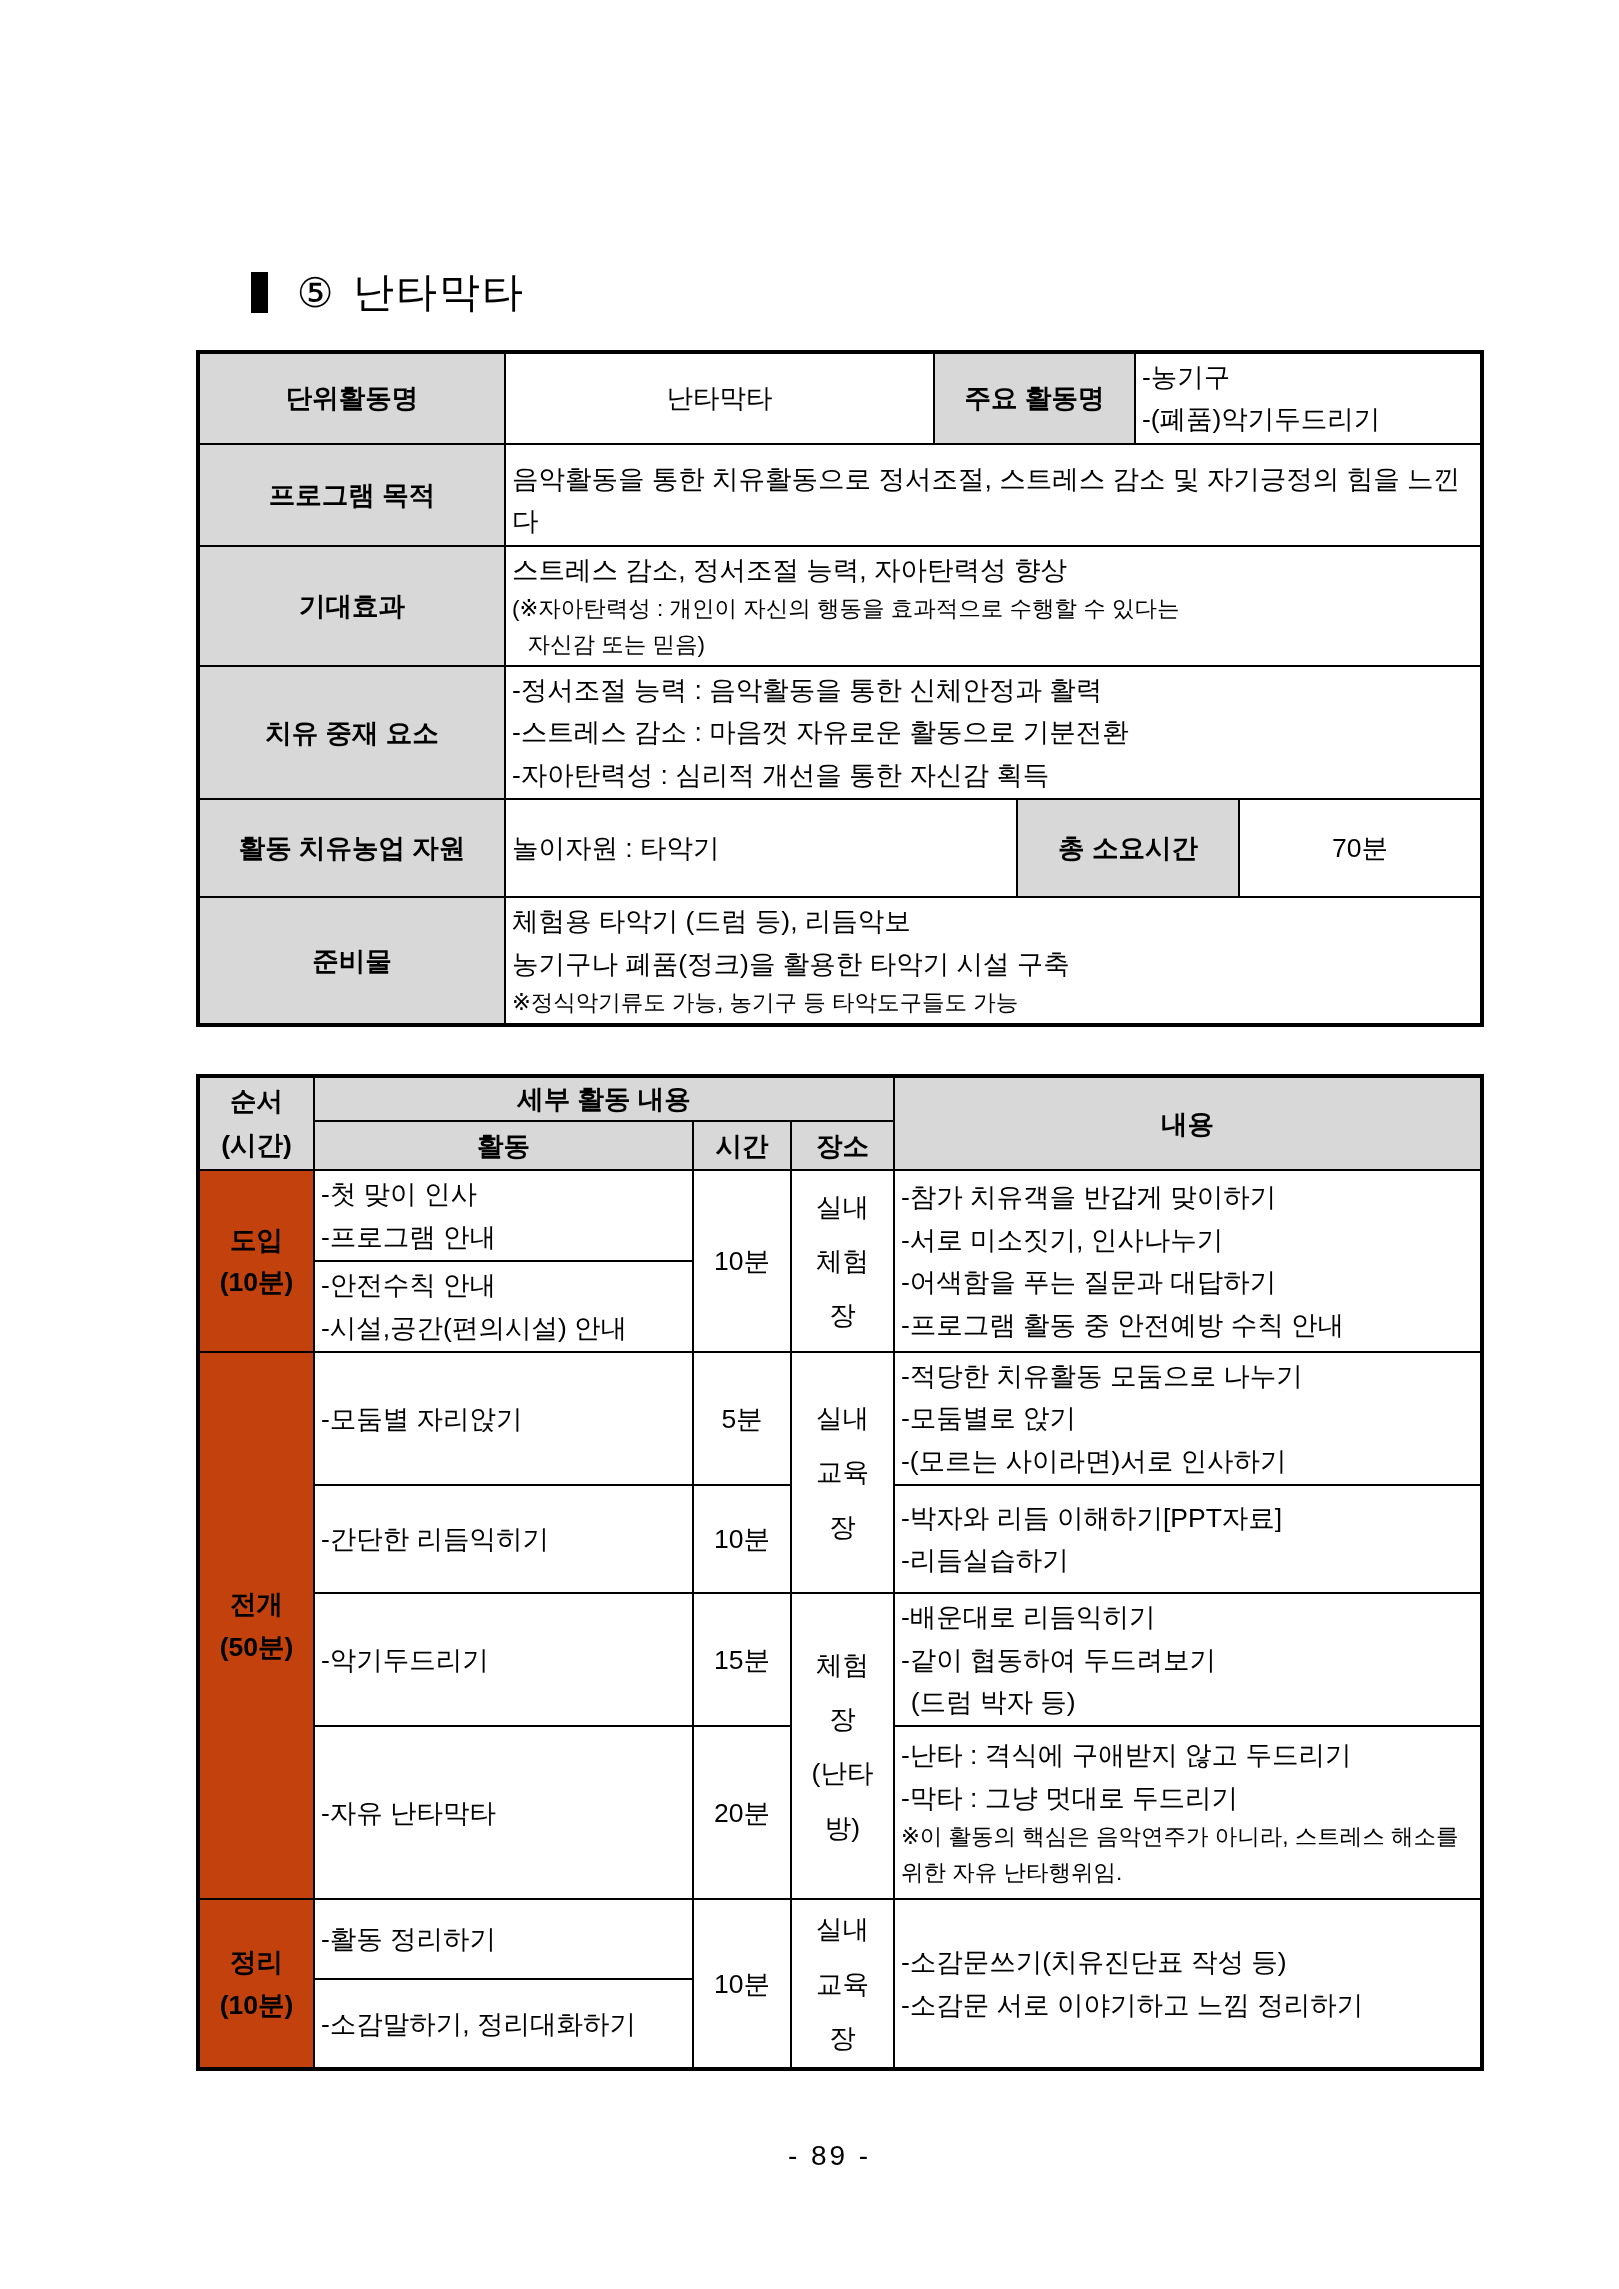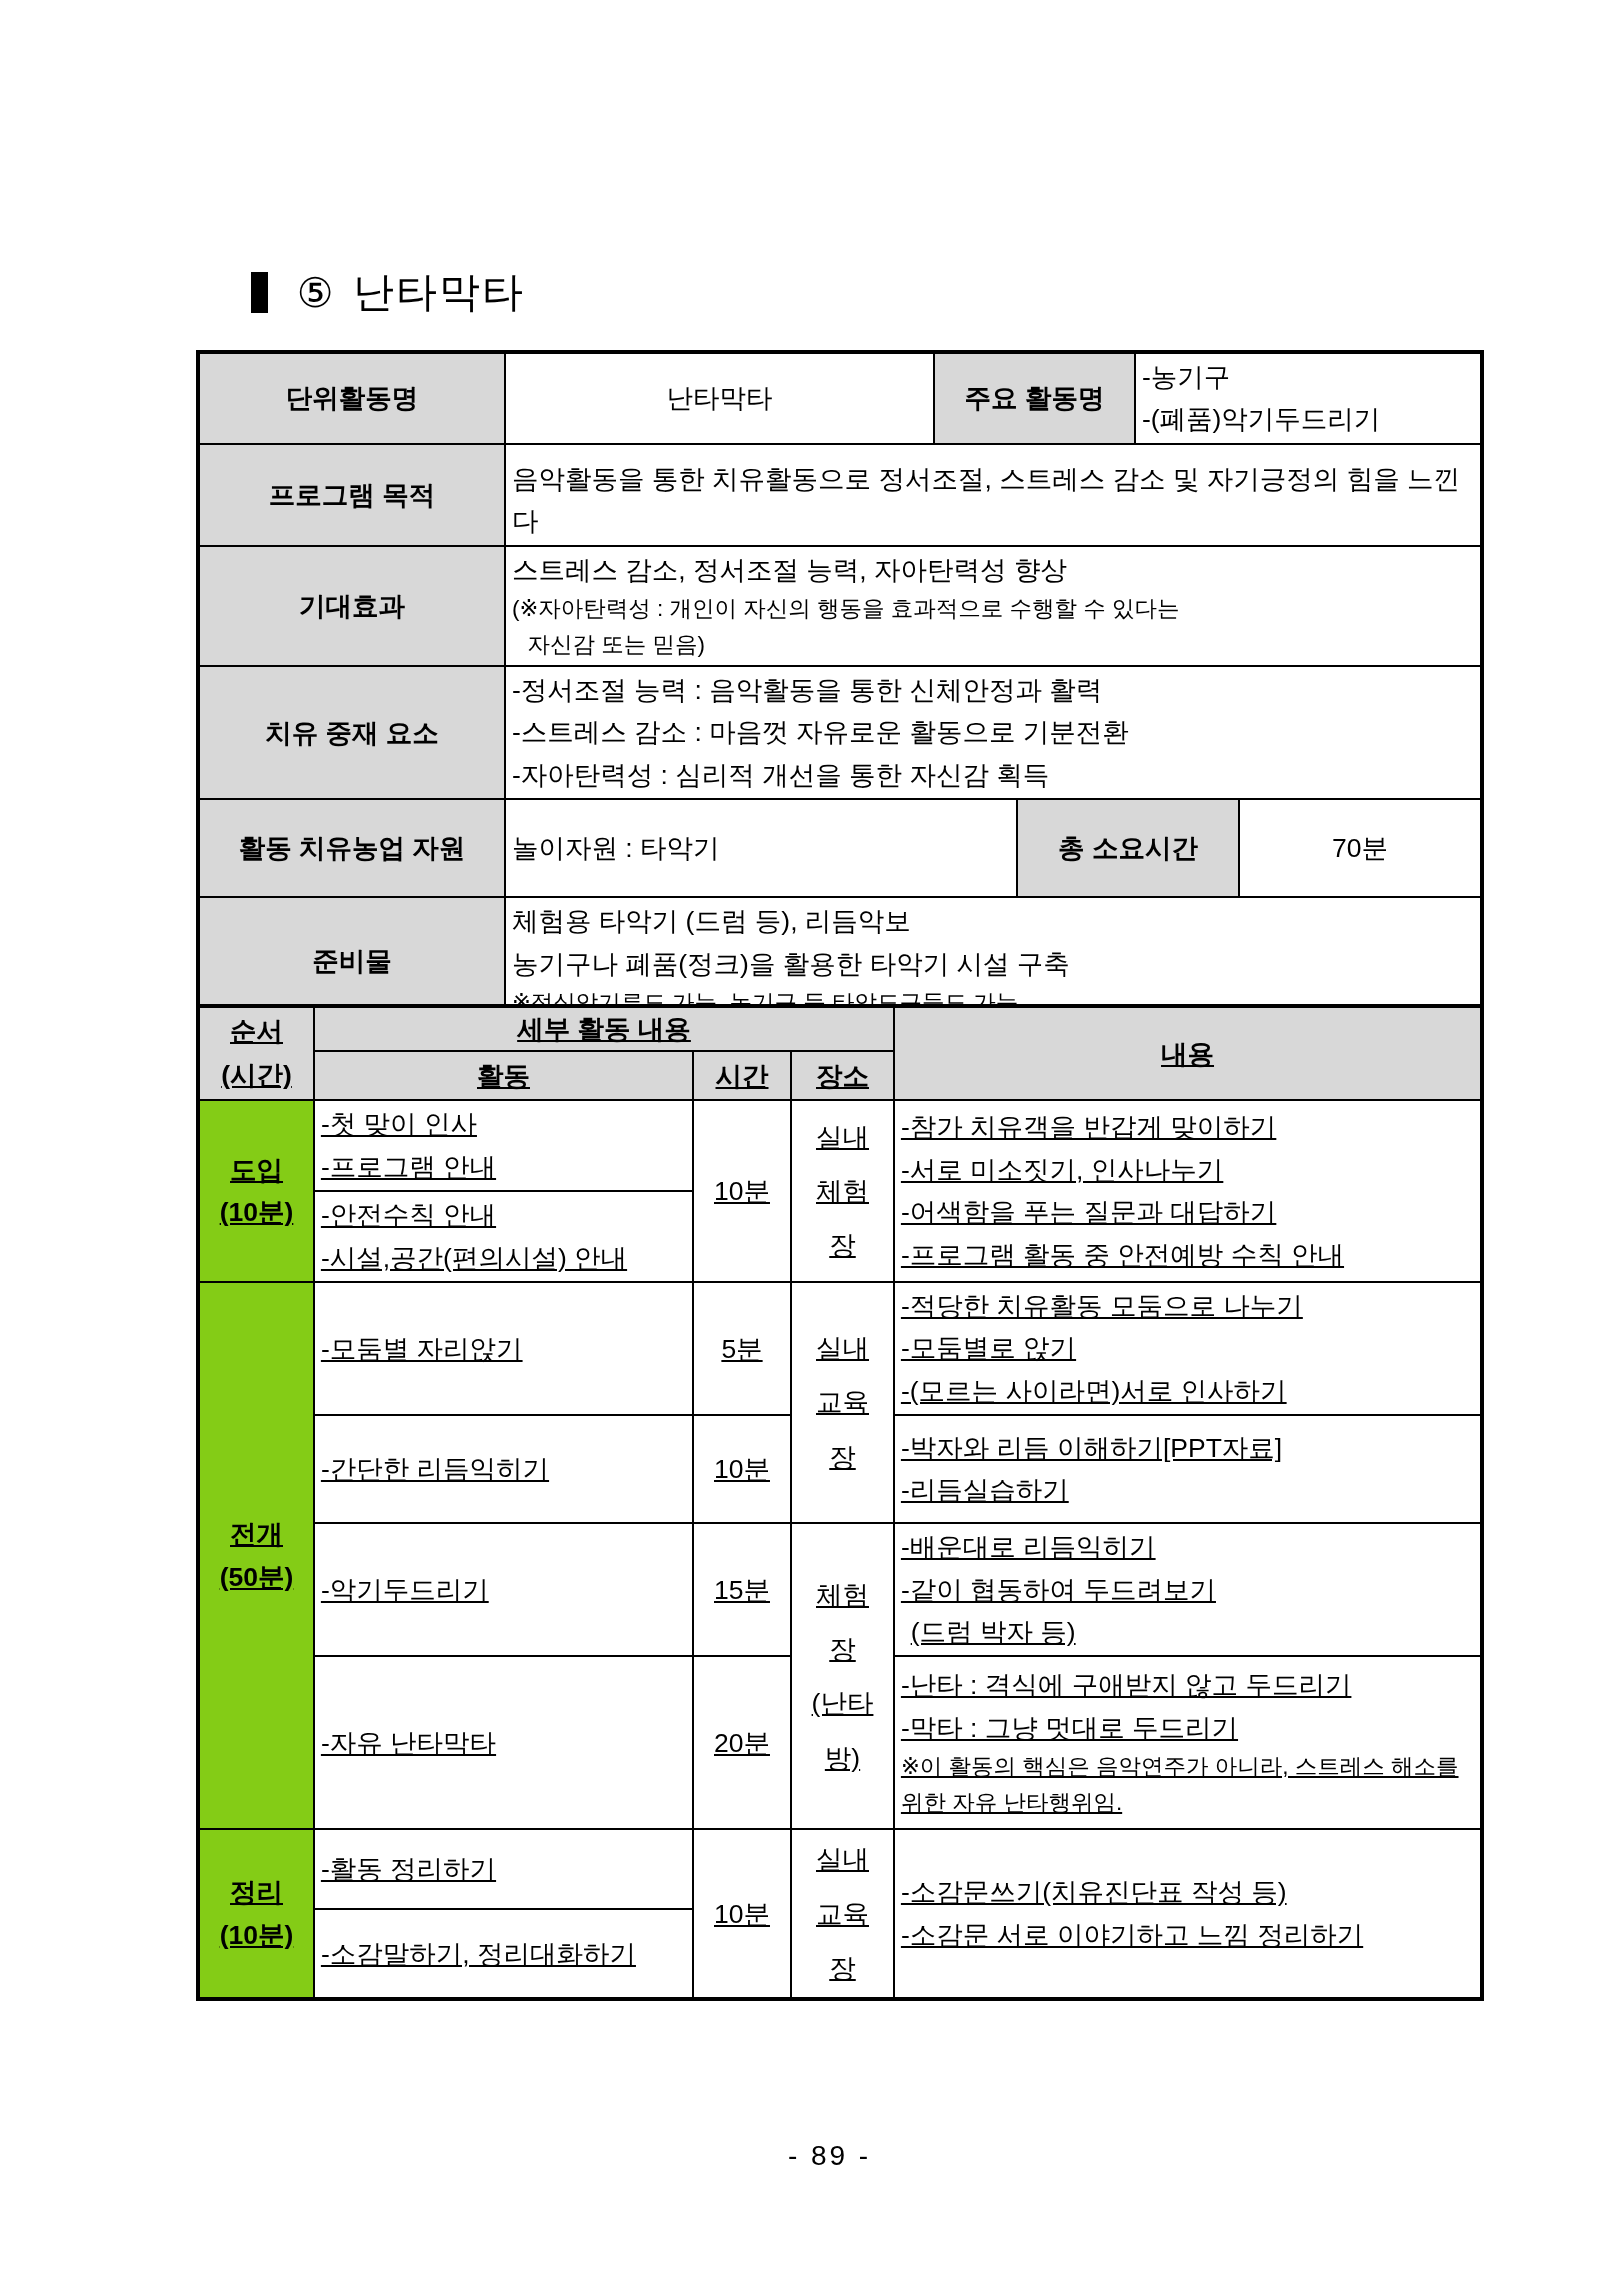--- a/index.html
+++ b/index.html
@@ -15,24 +15,24 @@
     font-size:41px; font-weight:500; letter-spacing:2px;
   }
   .title-bar { display:inline-block; width:16.7px; height:41px; background:#000; margin-right:29px; }
   .title-num { margin-right:17.6px; }
   
   table.tbl {
     position:absolute; left:196px; border-collapse:collapse; table-layout:fixed;
     font-size:26.5px; border:4.9px solid #000;
   }
   #info-table { top:350px; width:1286px; }
-  #schedule-table { top:1004px; width:1286px;text-decoration:underline; }
+  #schedule-table { top:1074px; width:1286px; }
   .tbl td { border:2px solid #000; vertical-align:middle; padding:2px 5.9px; overflow:hidden; }
   .hd { background:#d8d8d8; font-weight:bold; text-align:center; }
-  .sec { background:#84cc16; font-weight:bold; text-align:center; }
+  .sec { background:#c2410c; font-weight:bold; text-align:center; }
   .sec div { line-height:1.6; }
   .ordhead div { line-height:1.65; }
   .ctr { text-align:center; }
   .lft { text-align:left; padding-left:13.7px; padding-right:9.8px; }
   .tbl .lft div { line-height:1.6; }
   .wrap2 { line-height:1.72;margin-top:11px; }
   .small { font-size:22.5px; line-height:1.5; }
   .indent { padding-left:15.7px; }
   .indent-sm { padding-left:9.8px; }
   .place-cell { text-align:center; padding:2px 2px; }

